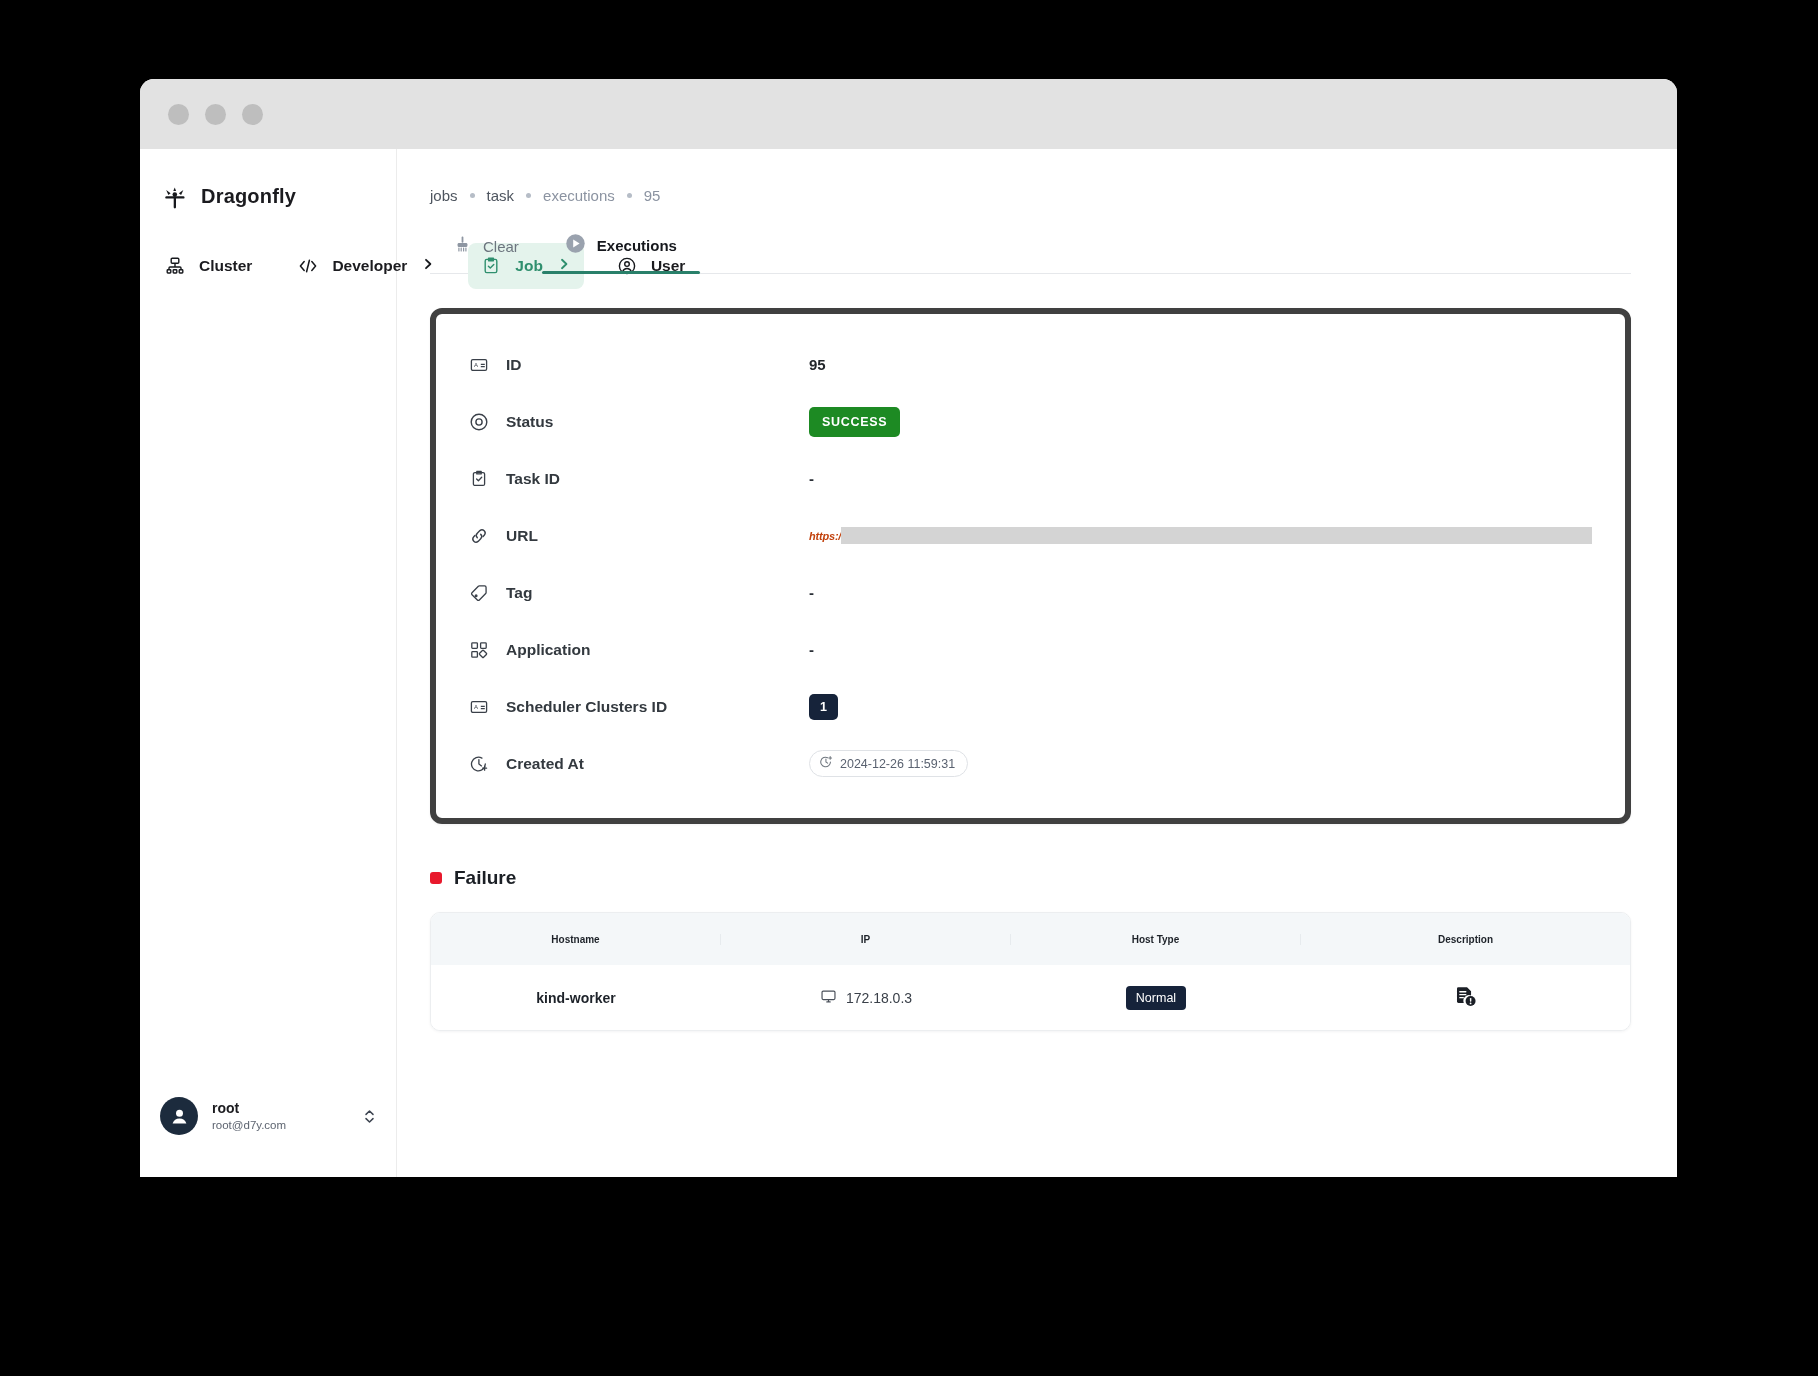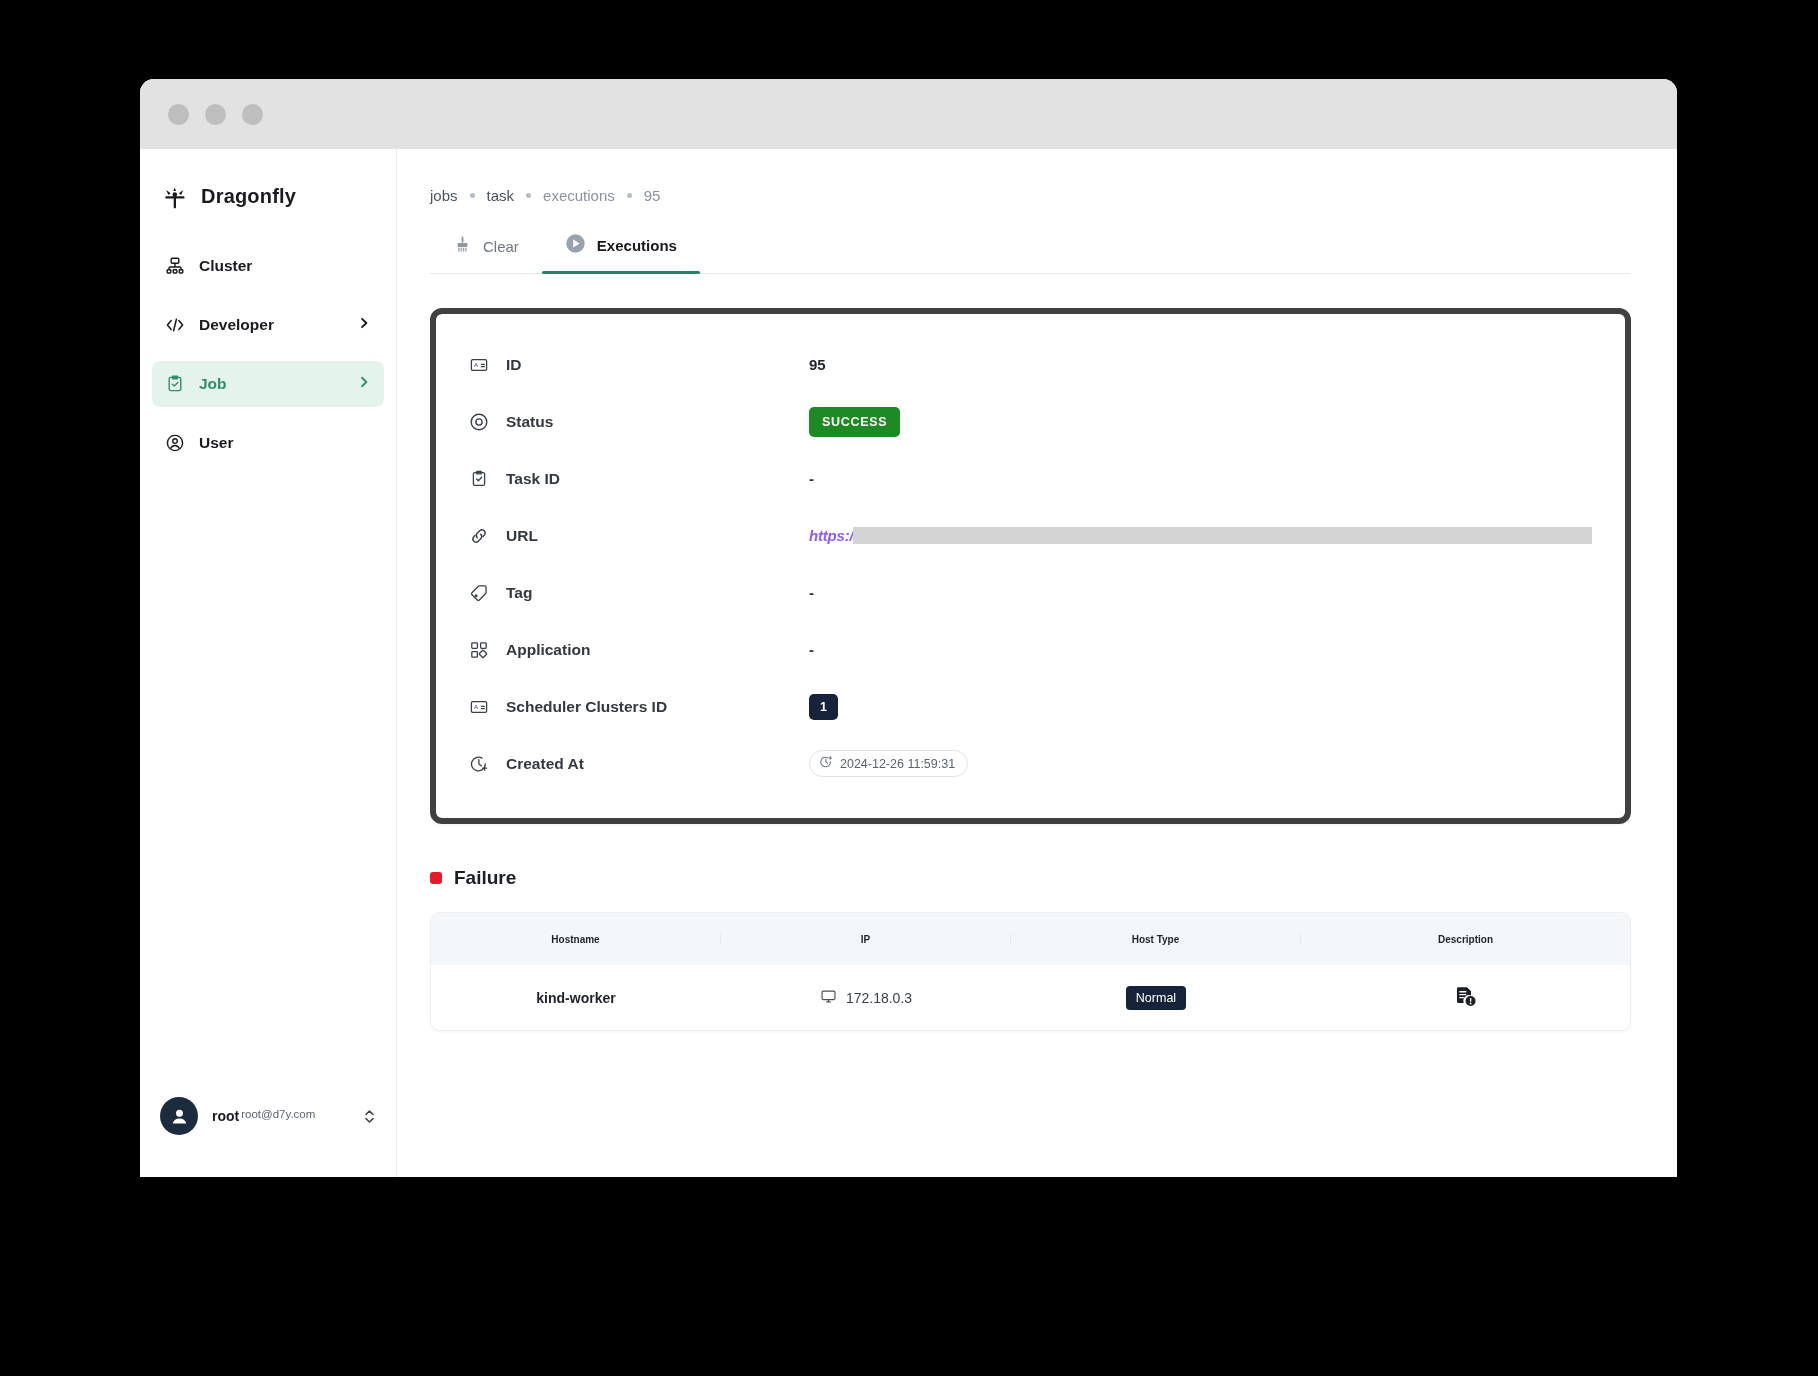--- a/index.html
+++ b/index.html
@@ -45,21 +45,21 @@
     position: relative;
   }
   .brand {
     display: flex; align-items: flex-start; gap: 13px;
     padding: 36px 0 0 22px;
     margin-bottom: 28px;
   }
   .brand-name {
     font-size: 20px; font-weight: bold; color: #1b1b1f; letter-spacing: .2px;
   }
-  .nav { padding: 0 12px; display: flex; flex-direction: column; gap: 13px; }
+  .nav { padding: 0 12px; display: flex; gap: 20px; }
   .nav-item {
     display: flex; align-items: center; gap: 14px;
     height: 46px; padding: 0 13px;
     border-radius: 8px;
     font-size: 15.5px; font-weight: bold; color: #1b1b1f;
     cursor: pointer; position: relative;
   }
   .nav-item.active { background: #e4f3ec; color: #2f8f6e; }
   .nav-item .chev { margin-left: auto; }
   .nav-label { flex: 0 0 auto; }
@@ -68,21 +68,21 @@
   .profile {
     position: absolute; left: 0; right: 0; bottom: 42px;
     display: flex; align-items: center; gap: 14px;
     padding: 0 20px;
   }
   .avatar {
     width: 38px; height: 38px; border-radius: 50%;
     background: #1c2b3d; flex: 0 0 38px;
     display: flex; align-items: center; justify-content: center;
   }
-  .profile-text { display: flex; gap: 2px; line-height: 1.2; }
+  .profile-text { display: flex; flex-direction: column; gap: 2px; line-height: 1.2; }
   .profile-name { font-size: 14px; font-weight: bold; color: #1b1b1f; }
   .profile-mail { font-size: 11.5px; color: #5d6470; }
   .updown { margin-left: auto; display: flex; flex-direction: column; align-items: center; gap: 2px; color: #3d4450; }
 
   
   .main {
     flex: 1 1 auto;
     background: #ffffff;
     padding: 38px 46px 0 33px;
     overflow: hidden;
@@ -146,21 +146,21 @@
     padding: 6px 11px; border-radius: 5px; min-width: 26px; text-align: center;
   }
   .chip-time {
     display: inline-flex; align-items: center; gap: 7px;
     border: 1px solid #dfe2e6; border-radius: 14px;
     padding: 4px 12px 4px 9px;
     font-size: 12.5px; color: #5a6270; font-weight: normal;
   }
   .url-wrap { display: flex; align-items: center; width: 100%; }
   .url-text {
-    font-style: italic; font-weight: bold; font-size: 15px; color: #8b5cf6;
+    font-style: italic; font-weight: bold; font-size: 11px; color: #c2410c;
     letter-spacing: -.2px;
   }
   .url-redact {
     height: 17px; background: #d4d4d4; flex: 1 1 auto; max-width: 758px;
   }
 
   
   .section-title {
     display: flex; align-items: center; gap: 12px;
     margin-bottom: 23px;

